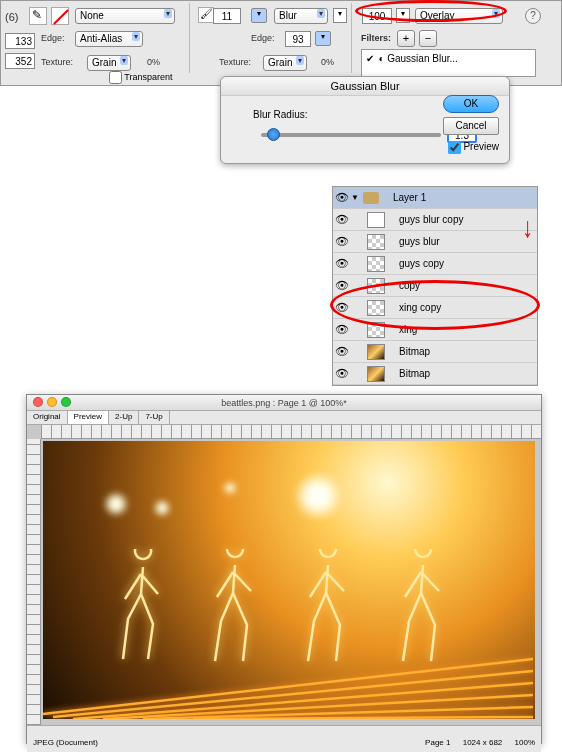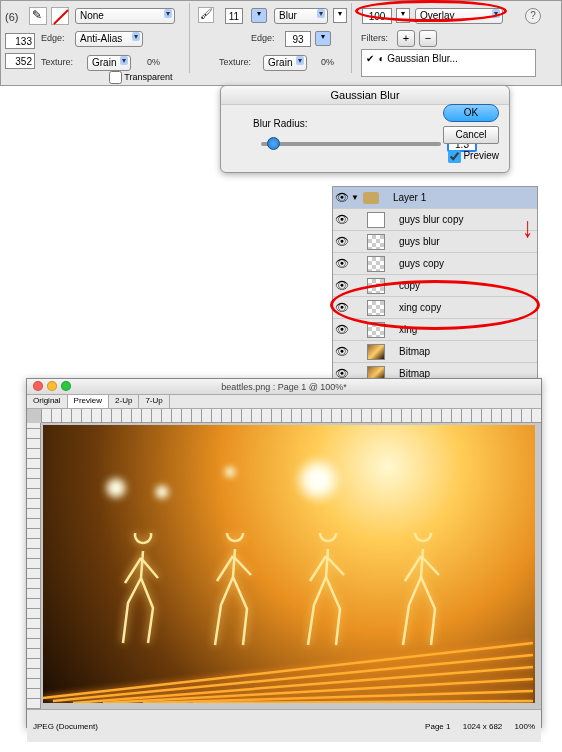--- a/index.html
+++ b/index.html
@@ -28,48 +28,48 @@
   .tex-pct { position: absolute; top: 56px; left: 144px; }
   .num133 { position: absolute; top: 32px; left: 4px; }
   .num352 { position: absolute; top: 52px; left: 4px; }
   .transp { position: absolute; top: 70px; left: 108px; font-size: 9px; }
   .transp input { vertical-align: middle; }
   
   .divider1 { position: absolute; top: 2px; left: 188px; width: 1px; height: 70px; background: #bbb; }
   
   .brush-icon { position: absolute; top: 6px; left: 197px; width: 16px; height: 16px; background: #fff; border: 1px solid #aaa; }
   .brush-icon::before { content: "🖌"; font-size: 10px; position: absolute; top: 0; left: 1px; }
-  .brush-size { position: absolute; top: 7px; left: 224px; width: 18px; text-align: center; }
+  .brush-size { position: absolute; top: 7px; left: 212px; width: 28px; text-align: center; }
   .brush-dd { position: absolute; top: 7px; left: 250px; width: 16px; height: 15px; background: #b0cfff; border: 1px solid #888; border-radius: 2px; font-size: 8px; text-align: center; }
   .basic-dd { position: absolute; top: 7px; left: 273px; width: 54px; }
   .basic-arrow { position: absolute; top: 7px; left: 332px; width: 14px; height: 15px; background: #fff; border: 1px solid #888; font-size: 8px; text-align: center; }
   .edge2-lbl { position: absolute; top: 32px; left: 250px; }
   .edge2-num { position: absolute; top: 30px; left: 284px; width: 26px; text-align: center; }
   .edge2-dd { position: absolute; top: 30px; left: 314px; width: 16px; height: 15px; }
   .texture2-lbl { position: absolute; top: 56px; left: 218px; }
   .grain2-dd { position: absolute; top: 54px; left: 262px; width: 44px; }
   .tex2-pct { position: absolute; top: 56px; left: 318px; }
   
   .divider2 { position: absolute; top: 2px; left: 350px; width: 1px; height: 70px; background: #bbb; }
   
   .opacity-num { position: absolute; top: 7px; left: 361px; width: 30px; text-align: center; }
   .opacity-dd { position: absolute; top: 7px; left: 395px; width: 14px; height: 15px; background: #fff; border: 1px solid #888; font-size: 8px; text-align: center; }
   .overlay-dd { position: absolute; top: 7px; left: 414px; width: 88px; }
   .help-icon { position: absolute; top: 7px; left: 524px; width: 16px; height: 16px; border: 1px solid #888; border-radius: 50%; background: #f0f0f0; font-size: 10px; text-align: center; line-height: 14px; color: #555; }
-  .filters-lbl { position: absolute; top: 32px; left: 360px; }
+  .filters-lbl { position: absolute; top: 32px; left: 360px; font-weight: bold; }
   .filter-btn { position: absolute; top: 29px; left: 396px; width: 18px; height: 17px; background: linear-gradient(#fff,#ddd); border: 1px solid #888; border-radius: 3px; font-size: 11px; text-align: center; line-height: 14px; }
   .filter-btn2 { left: 418px; }
   .filter-list { position: absolute; top: 48px; left: 360px; width: 175px; height: 28px; background: #fff; border: 1px solid #999; }
   .filter-item { font-size: 10px; padding: 3px 4px; }
   .filter-item .chk { color: #000; margin-right: 4px; }
   .circle-highlight { position: absolute; border: 3px solid #e00; border-radius: 50%; pointer-events: none; }
   .hl1 { top: 0px; left: 355px; width: 152px; height: 22px; }
   
   
-  .gblur { position: absolute; top: 85px; left: 220px; width: 290px; height: 88px; background: #ededed; border: 1px solid #999; border-radius: 6px; box-shadow: 0 2px 6px rgba(0,0,0,.3); }
+  .gblur { position: absolute; top: 76px; left: 220px; width: 290px; height: 88px; background: #ededed; border: 1px solid #999; border-radius: 6px; box-shadow: 0 2px 6px rgba(0,0,0,.3); }
   .gblur-title { text-align: center; font-size: 11px; padding: 3px 0; background: linear-gradient(#f8f8f8,#e0e0e0); border-radius: 6px 6px 0 0; border-bottom: 1px solid #ccc; }
   .gblur-body { padding: 8px 10px; position: relative; margin-left: 22px; }
   .gblur-lbl { font-size: 10px; }
   .slider { position: absolute; top: 37px; left: 18px; width: 180px; height: 4px; background: #999; border-radius: 2px; }
   .slider-thumb { position: absolute; top: -5px; left: 6px; width: 13px; height: 13px; border-radius: 50%; background: radial-gradient(#5af,#27c); border: 1px solid #157; }
   .slider-val { position: absolute; top: 30px; left: 204px; width: 30px; height: 17px; border: 2px solid #2a7fff; background: #fff; font-size: 10px; text-align: center; line-height: 15px; border-radius: 2px; }
   .ok-btn { position: absolute; top: 18px; right: 10px; width: 56px; height: 18px; background: linear-gradient(#8cf,#3af); border: 1px solid #26a; border-radius: 10px; font-size: 10px; text-align: center; line-height: 16px; }
   .cancel-btn { position: absolute; top: 40px; right: 10px; width: 56px; height: 18px; background: linear-gradient(#fff,#ddd); border: 1px solid #888; border-radius: 2px; font-size: 10px; text-align: center; line-height: 16px; }
   .preview-chk { position: absolute; top: 64px; right: 10px; font-size: 10px; }
   .preview-chk input { vertical-align: middle; accent-color: #3af; }
@@ -83,21 +83,21 @@
   .layer-thumb { width: 18px; height: 16px; background: repeating-conic-gradient(#ccc 0% 25%, #fff 0% 50%) 0 0/8px 8px; border: 1px solid #888; margin-right: 6px; }
   .layer-thumb.solid { background: #fff; }
   .layer-thumb.img { background: linear-gradient(135deg,#963,#fc6,#210); }
   .layer-name { flex: 1; margin-left: 8px; }
   .folder-icon { width: 16px; height: 12px; background: #c8a860; border-radius: 2px; margin-right: 6px; }
   .triangle { font-size: 8px; margin-right: 4px; }
   .hl2 { top: 280px; left: 330px; width: 210px; height: 50px; }
   .red-arrow { position: absolute; top: 215px; left: 522px; font-size: 22px; color: #e00; transform: scaleY(1.3); }
   
   
-  .doc-window { position: absolute; top: 378px; left: 26px; width: 516px; height: 350px; background: #14532d; border: 1px solid #888; box-shadow: 0 2px 8px rgba(0,0,0,.3); }
+  .doc-window { position: absolute; top: 394px; left: 26px; width: 516px; height: 350px; background: #14532d; border: 1px solid #888; box-shadow: 0 2px 8px rgba(0,0,0,.3); }
   .doc-titlebar { height: 16px; background: linear-gradient(#f4f4f4,#dcdcdc); border-bottom: 1px solid #aaa; position: relative; }
   .traffic { position: absolute; top: 2px; left: 6px; display: flex; gap: 4px; }
   .traffic span { width: 10px; height: 10px; border-radius: 50%; display: inline-block; border: 1px solid rgba(0,0,0,.2); }
   .tr-r { background: #ff5f57; } .tr-y { background: #febc2e; } .tr-g { background: #28c840; }
   .doc-title { text-align: center; font-size: 9px; line-height: 16px; color: #444; }
   .view-tabs { height: 14px; background: #e8e8e8; border-bottom: 1px solid #aaa; display: flex; font-size: 8px; }
   .view-tab { padding: 1px 6px; border-right: 1px solid #aaa; }
   .view-tab.active { background: #fff; }
   .canvas-area { position: relative; height: 300px; background: #c8c8c8; overflow: hidden; }
   .ruler-h { position: absolute; top: 0; left: 14px; right: 0; height: 14px; background: #eee; border-bottom: 1px solid #999; background-image: repeating-linear-gradient(90deg,#999 0,#999 1px,transparent 1px,transparent 10px); }

